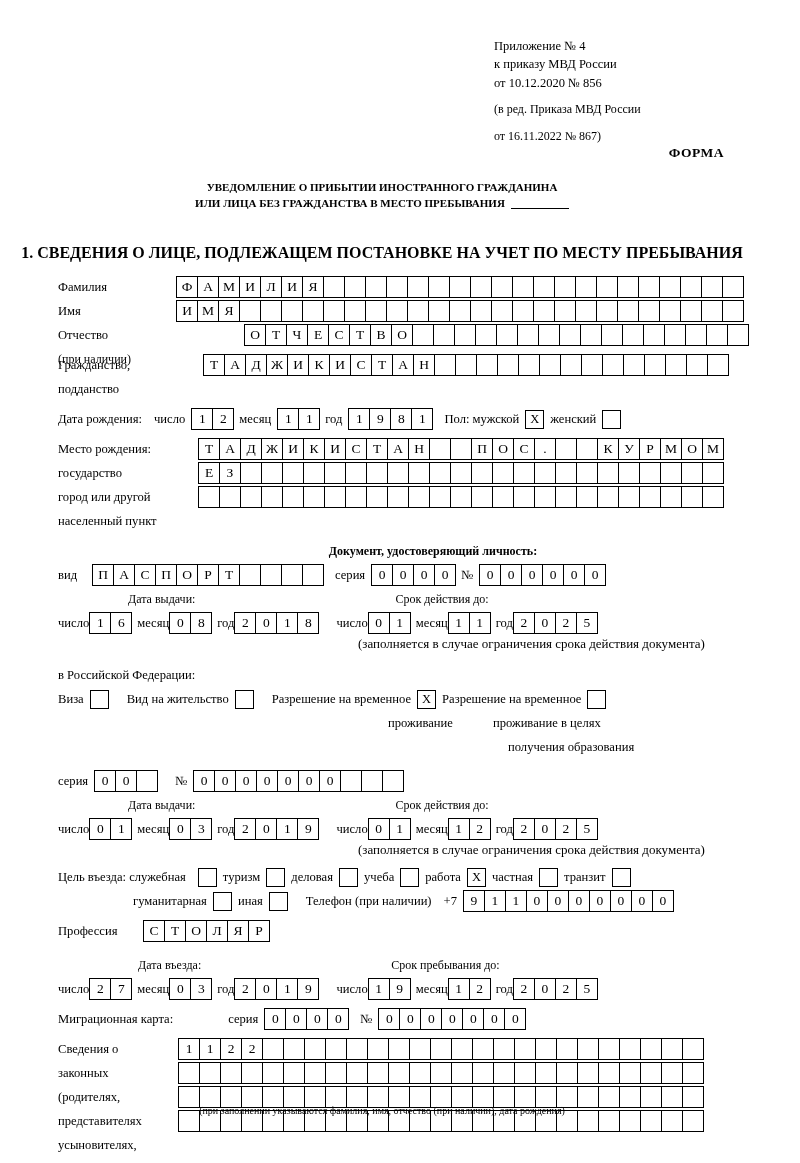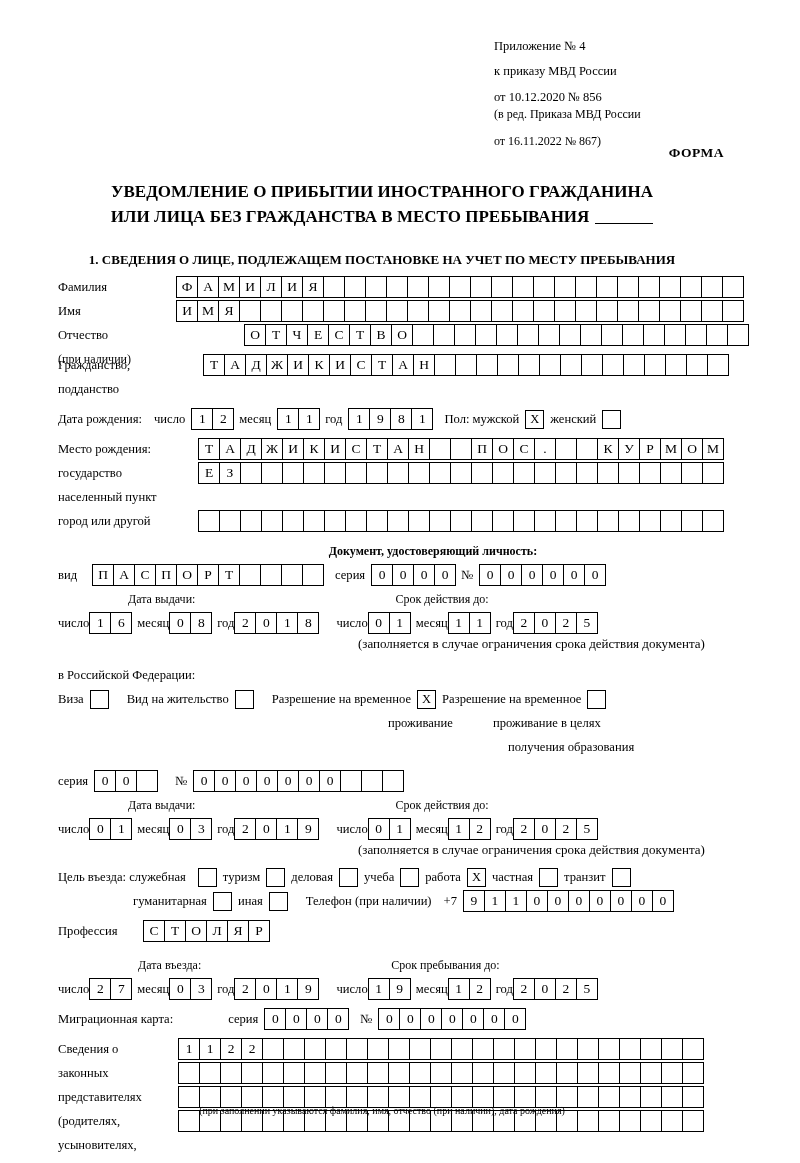--- a/index.html
+++ b/index.html
@@ -17,49 +17,49 @@
     box-sizing:border-box;
   }
   .header-block{
     position:absolute;
     top:38px; right:40px;
     text-align:left;
     font-size:12.5px;
     line-height:1.38;
     width:230px;
   }
-  .header-block .line2{margin-top:8px;}
-  .header-block .sub{font-size:12px;line-height:1.35;}
+  .header-block .line2{margin-top:1px;}
+  .header-block .sub{margin-top:9px;font-size:12px;line-height:1.35;}
   .forma{
     position:absolute;
     top:145px; right:40px;
     font-size:13.5px;
     font-weight:bold;
     letter-spacing:.5px;
   }
   .title{
     position:absolute;
     top:180px; left:0; right:0;
     text-align:center;
-    font-size:17px;
+    font-size:11px;
     font-weight:bold;
     line-height:1.45;
   }
   .title .l2 span.blank{
     display:inline-block;
     width:58px;
     border-bottom:1px solid #000;
     vertical-align:-2px;
     margin-left:6px;
   }
   .section-title{
     position:absolute;
-    top:252px; left:0; right:0;
+    top:244px; left:0; right:0;
     text-align:center;
-    font-size:13px;
+    font-size:16px;
     font-weight:bold;
   }
   .form{
     position:absolute;
     top:276px; left:58px; width:690px;
     font-size:12.6px;
   }
   .row{
     display:flex;
     align-items:center;
@@ -361,23 +361,20 @@
           <span class="cell"></span>
           <span class="cell"></span>
           <span class="cell"></span>
           <span class="cell"></span>
           <span class="cell"></span>
           <span class="cell"></span>
           <span class="cell"></span>
         </span>
     </div>
     <div class="row">
-      <span class="lbl">населенный пункт</span>
-    </div>
-    <div class="row">
       <span class="lbl" style="width:140px;display:inline-block">город или другой</span>
       <span class="cells" id="c-bpl3">
           <span class="cell"></span>
           <span class="cell"></span>
           <span class="cell"></span>
           <span class="cell"></span>
           <span class="cell"></span>
           <span class="cell"></span>
           <span class="cell"></span>
           <span class="cell"></span>
@@ -392,20 +389,23 @@
           <span class="cell"></span>
           <span class="cell"></span>
           <span class="cell"></span>
           <span class="cell"></span>
           <span class="cell"></span>
           <span class="cell"></span>
           <span class="cell"></span>
           <span class="cell"></span>
           <span class="cell"></span>
         </span>
+    </div>
+    <div class="row">
+      <span class="lbl">населенный пункт</span>
     </div>
 
     <div class="spacer6"></div>
 
     <div class="row" style="justify-content:center">
       <span class="lbl bold small" style="margin-left:60px">Документ, удостоверяющий личность:</span>
     </div>
 
     <div class="row">
       <span class="lbl" style="width:28px;display:inline-block">вид</span>
@@ -817,20 +817,50 @@
           <span class="cell"></span>
           <span class="cell"></span>
           <span class="cell"></span>
           <span class="cell"></span>
           <span class="cell"></span>
           <span class="cell"></span>
           <span class="cell"></span>
         </span>
     </div>
     <div class="row">
+      <span class="lbl" style="width:120px;display:inline-block">(родителях,</span>
+      <span class="cells" id="c-lr4">
+          <span class="cell"></span>
+          <span class="cell"></span>
+          <span class="cell"></span>
+          <span class="cell"></span>
+          <span class="cell"></span>
+          <span class="cell"></span>
+          <span class="cell"></span>
+          <span class="cell"></span>
+          <span class="cell"></span>
+          <span class="cell"></span>
+          <span class="cell"></span>
+          <span class="cell"></span>
+          <span class="cell"></span>
+          <span class="cell"></span>
+          <span class="cell"></span>
+          <span class="cell"></span>
+          <span class="cell"></span>
+          <span class="cell"></span>
+          <span class="cell"></span>
+          <span class="cell"></span>
+          <span class="cell"></span>
+          <span class="cell"></span>
+          <span class="cell"></span>
+          <span class="cell"></span>
+          <span class="cell"></span>
+        </span>
+    </div>
+    <div class="row">
       <span class="lbl" style="width:120px;display:inline-block">представителях</span>
       <span class="cells" id="c-lr3">
           <span class="cell"></span>
           <span class="cell"></span>
           <span class="cell"></span>
           <span class="cell"></span>
           <span class="cell"></span>
           <span class="cell"></span>
           <span class="cell"></span>
           <span class="cell"></span>
@@ -847,50 +877,20 @@
           <span class="cell"></span>
           <span class="cell"></span>
           <span class="cell"></span>
           <span class="cell"></span>
           <span class="cell"></span>
           <span class="cell"></span>
           <span class="cell"></span>
         </span>
     </div>
     <div class="row">
-      <span class="lbl" style="width:120px;display:inline-block">(родителях,</span>
-      <span class="cells" id="c-lr4">
-          <span class="cell"></span>
-          <span class="cell"></span>
-          <span class="cell"></span>
-          <span class="cell"></span>
-          <span class="cell"></span>
-          <span class="cell"></span>
-          <span class="cell"></span>
-          <span class="cell"></span>
-          <span class="cell"></span>
-          <span class="cell"></span>
-          <span class="cell"></span>
-          <span class="cell"></span>
-          <span class="cell"></span>
-          <span class="cell"></span>
-          <span class="cell"></span>
-          <span class="cell"></span>
-          <span class="cell"></span>
-          <span class="cell"></span>
-          <span class="cell"></span>
-          <span class="cell"></span>
-          <span class="cell"></span>
-          <span class="cell"></span>
-          <span class="cell"></span>
-          <span class="cell"></span>
-          <span class="cell"></span>
-        </span>
-    </div>
-    <div class="row">
       <span class="lbl" style="width:120px;display:inline-block">усыновителях,</span>
     </div>
 
   </div>
 
   <div class="footer-note">(при заполнении указываются фамилия, имя, отчество (при наличии), дата рождения)</div>
 
 </div>
 
 </body></html>

